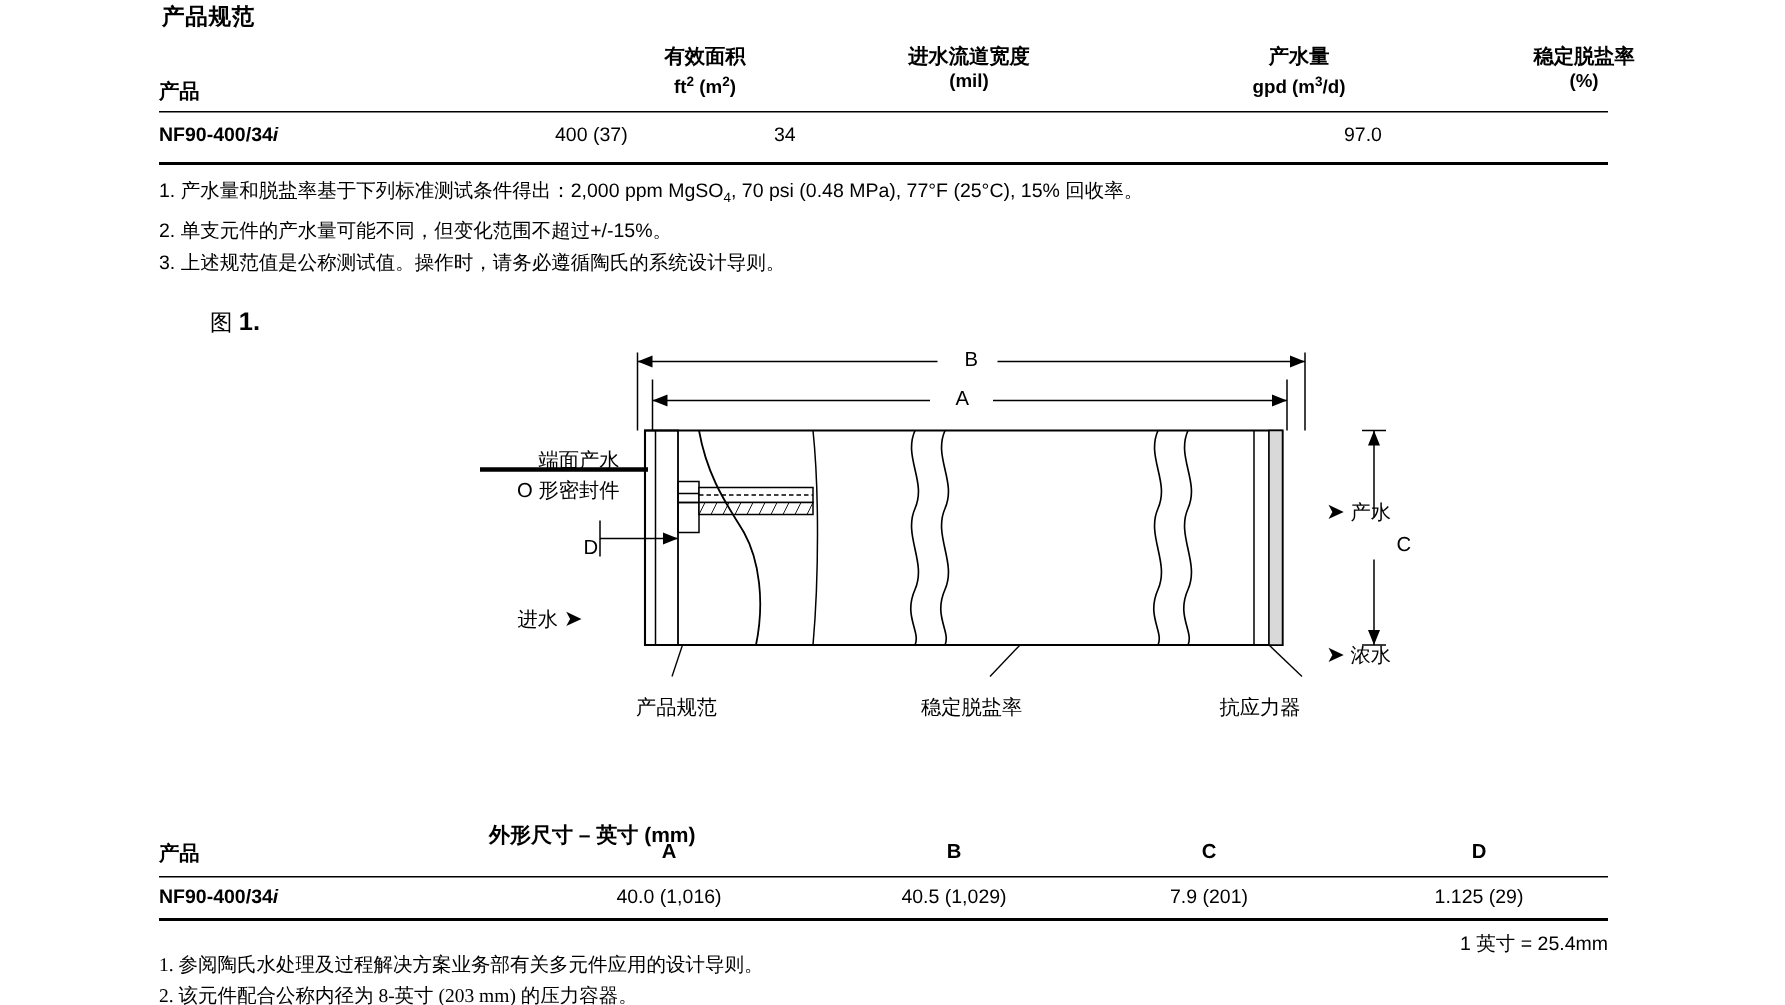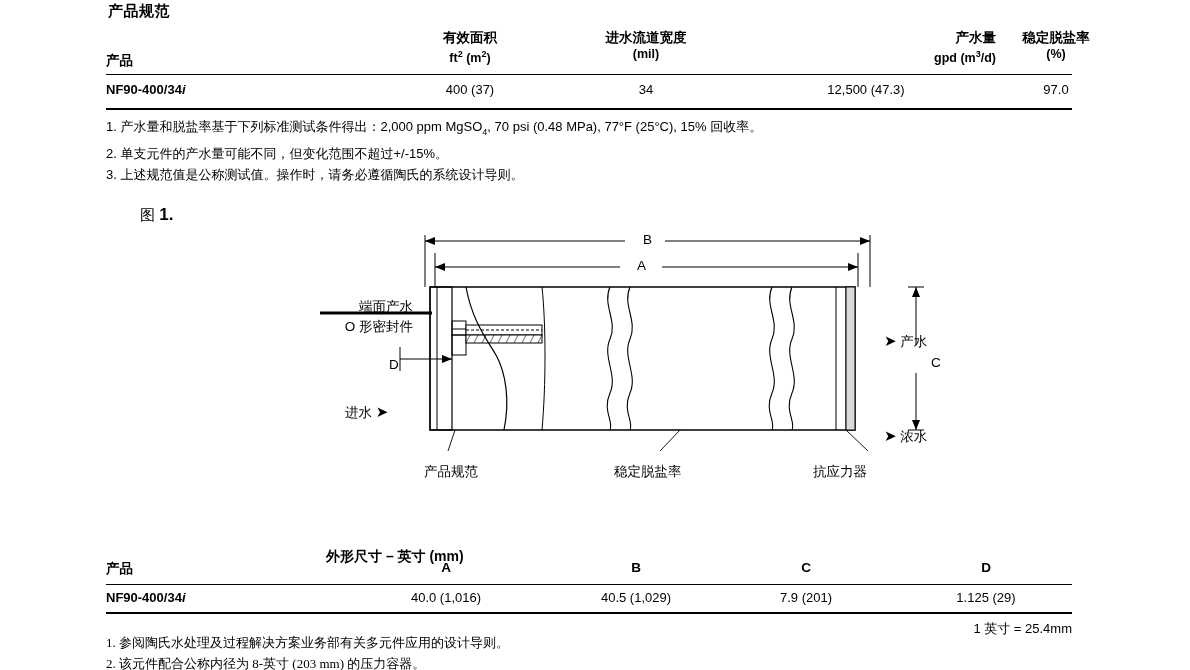--- a/index.html
+++ b/index.html
@@ -75,21 +75,21 @@
   }
   .spec-row {
     position: absolute;
     left: 106px;
     top: 82px;
     width: 966px;
     height: 22px;
   }
   .spec-row .cell {
     position: absolute;
-    text-align: center;
+    text-align: left;
     font-size: 13px;
   }
   .spec-row .cell.name {
     text-align: left;
     font-weight: bold;
   }
   .ital-i {
     font-style: italic;
     font-weight: bold;
   }
@@ -226,38 +226,37 @@
     <div class="spec-head">
       <div class="prod">产品</div>
       <div class="col" style="left:264px; top:4px; width:200px;">
         <span class="l1">有效面积</span>
         <span class="l2">ft<sup>2</sup> (m<sup>2</sup>)</span>
       </div>
       <div class="col" style="left:410px; top:4px; width:260px;">
         <span class="l1">进水流道宽度</span>
         <span class="l2">(mil)</span>
       </div>
-      <div class="col" style="left:630px; top:4px; width:260px;text-align:right;">
+      <div class="col" style="left:630px; top:4px; width:260px;">
         <span class="l1">产水量</span>
         <span class="l2">gpd (m<sup>3</sup>/d)</span>
       </div>
       <div class="col" style="left:790px; top:4px; width:320px;">
         <span class="l1">稳定脱盐率</span>
         <span class="l2">(%)</span>
       </div>
     </div>
   </div>
 
   <div class="rule-thin" style="top:74px;"></div>
 
   <div class="spec-row">
     <div class="cell name" style="left:0px;"><span>NF90-400/34</span><span class="ital-i">i</span></div>
     <div class="cell" style="left:264px; width:200px;">400 (37)</div>
     <div class="cell" style="left:410px; width:260px;">34</div>
-    <div class="cell" style="left:630px; width:260px;">12,500 (47.3)</div>
     <div class="cell" style="left:790px; width:320px;">97.0</div>
   </div>
 
   <div class="rule-thick" style="top:108px;"></div>
 
   <div class="notes">
     <div class="note">1. 产水量和脱盐率基于下列标准测试条件得出：2,000 ppm MgSO<sub>4</sub>, 70 psi (0.48 MPa), 77°F (25°C), 15% 回收率。</div>
     <div class="note">2. 单支元件的产水量可能不同，但变化范围不超过+/-15%。</div>
     <div class="note">3. 上述规范值是公称测试值。操作时，请务必遵循陶氏的系统设计导则。</div>
   </div>

